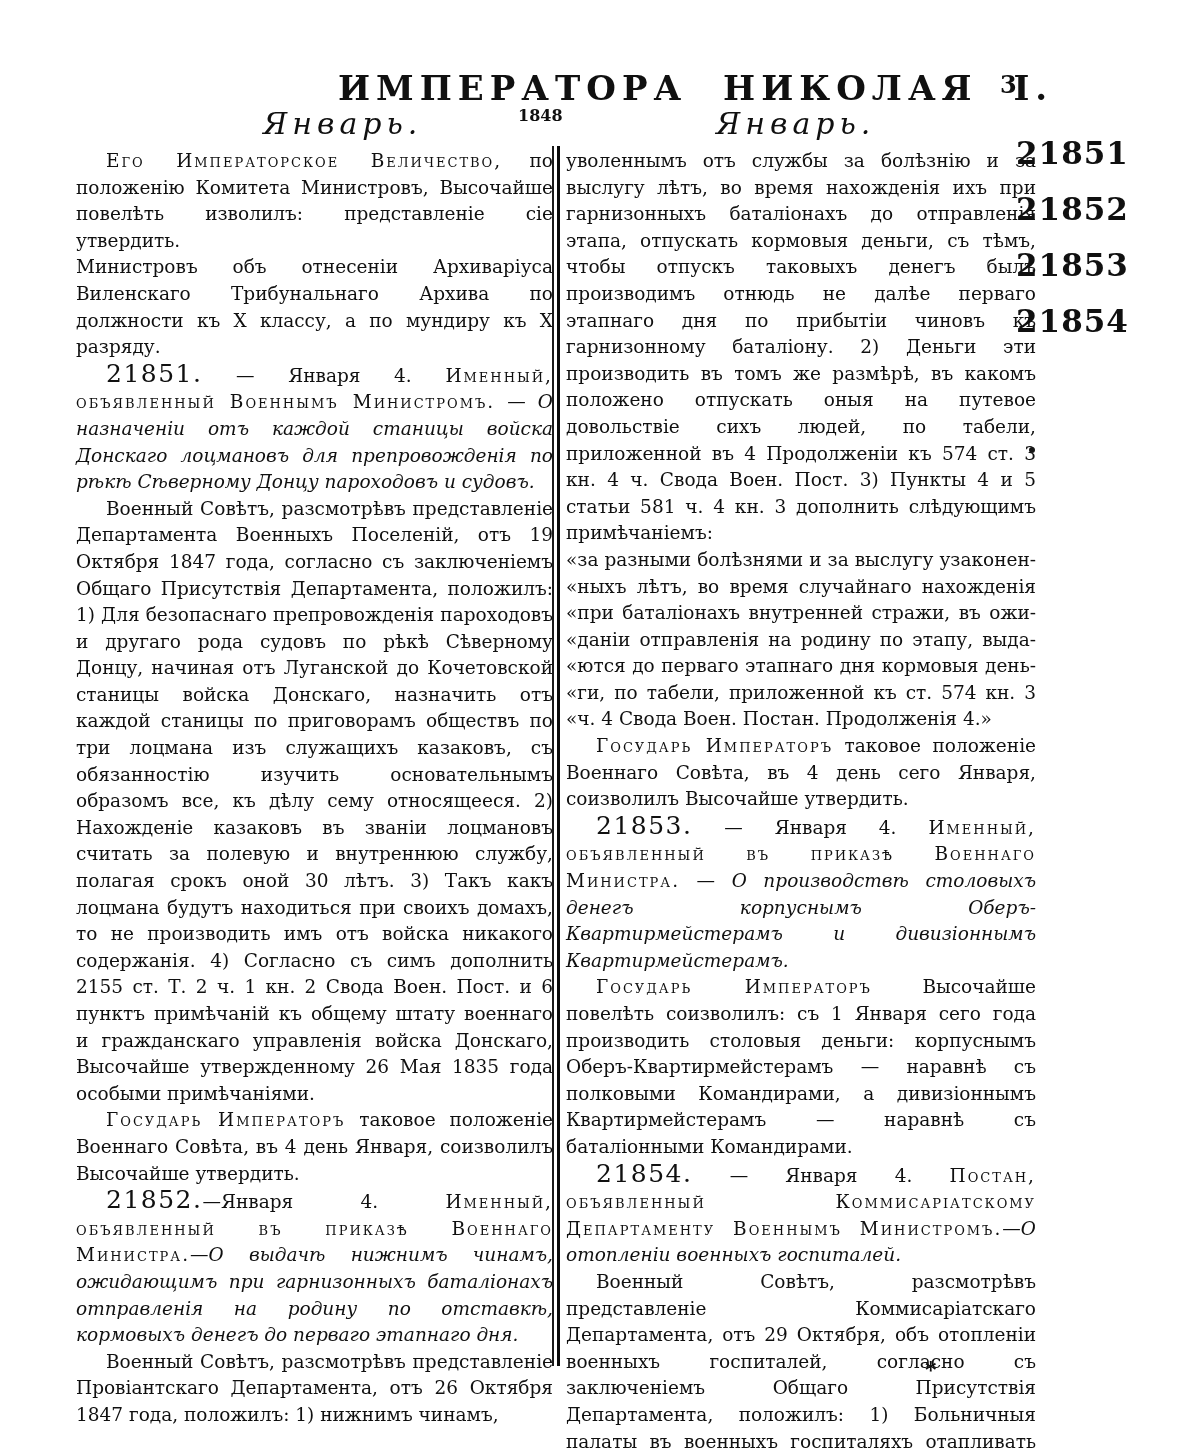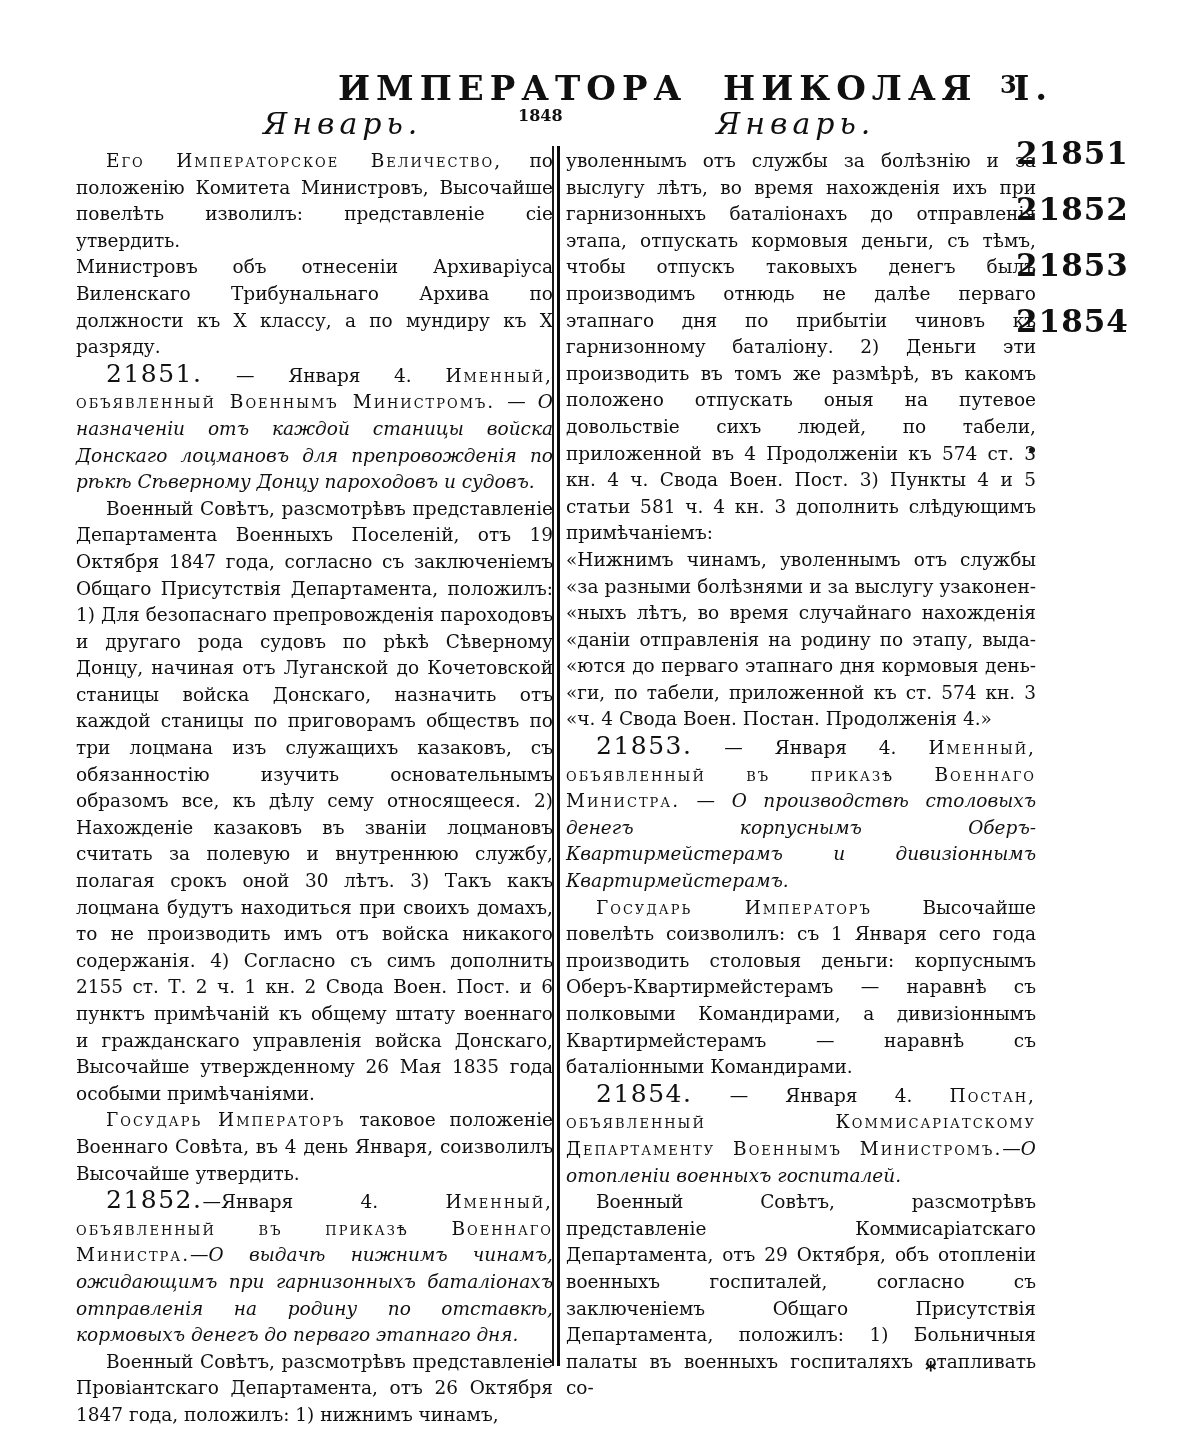--- a/index.html
+++ b/index.html
@@ -97,28 +97,29 @@
     <p class="para"><span class="run-b">21851.</span><span class="run-n"> — Января 4. </span><span class="run-sc">Именный, объявленный Военнымъ Министромъ.</span><span class="run-n"> — </span><span class="run-i">О назначеніи отъ каждой станицы войска Донскаго лоцмановъ для препровожденія по рѣкѣ Сѣверному Донцу пароходовъ и судовъ.</span></p>
     <p class="para"><span class="run-n">Военный Совѣтъ, разсмотрѣвъ представленіе Департамента Военныхъ Поселеній, отъ 19 Октября 1847 года, согласно съ заключеніемъ Общаго Присутствія Департамента, положилъ: 1) Для безопаснаго препровожденія пароходовъ и другаго рода судовъ по рѣкѣ Сѣверному Донцу, начиная отъ Луганской до Кочетовской станицы войска Донскаго, назначить отъ каждой станицы по приговорамъ обществъ по три лоцмана изъ служащихъ казаковъ, съ обязанностію изучить основательнымъ образомъ все, къ дѣлу сему относящееся. 2) Нахожденіе казаковъ въ званіи лоцмановъ считать за полевую и внутреннюю службу, полагая срокъ оной 30 лѣтъ. 3) Такъ какъ лоцмана будутъ находиться при своихъ домахъ, то не производить имъ отъ войска никакого содержанія. 4) Согласно съ симъ дополнить 2155 ст. Т. 2 ч. 1 кн. 2 Свода Воен. Пост. и 6 пунктъ примѣчаній къ общему штату военнаго и гражданскаго управленія войска Донскаго, Высочайше утвержденному 26 Мая 1835 года особыми примѣчаніями.</span></p>
     <p class="para"><span class="run-sc">Государь Императоръ</span><span class="run-n"> таковое положеніе Военнаго Совѣта, въ 4 день Января, соизволилъ Высочайше утвердить.</span></p>
     <p class="para"><span class="run-b">21852.</span><span class="run-n">—Января 4. </span><span class="run-sc">Именный, объявленный въ приказѣ Военнаго Министра.</span><span class="run-n">—</span><span class="run-i">О выдачѣ нижнимъ чинамъ, ожидающимъ при гарнизонныхъ баталіонахъ отправленія на родину по отставкѣ, кормовыхъ денегъ до перваго этапнаго дня.</span></p>
     <p class="para"><span class="run-n">Военный Совѣтъ, разсмотрѣвъ представленіе Провіантскаго Департамента, отъ 26 Октября 1847 года, положилъ: 1) нижнимъ чинамъ,</span></p>
   </div>
 <div class="column-divider"></div>
 <div class="col col-right">
     <p class="para noindent"><span class="run-n">уволеннымъ отъ службы за болѣзнію и за выслугу лѣтъ, во время нахожденія ихъ при гарнизонныхъ баталіонахъ до отправленія этапа, отпускать кормовыя деньги, съ тѣмъ, чтобы отпускъ таковыхъ денегъ былъ производимъ отнюдь не далѣе перваго этапнаго дня по прибытіи чиновъ къ гарнизонному баталіону. 2) Деньги эти производить въ томъ же размѣрѣ, въ какомъ положено отпускать оныя на путевое довольствіе сихъ людей, по табели, приложенной въ 4 Продолженіи къ 574 ст. 3 кн. 4 ч. Свода Воен. Пост. 3) Пункты 4 и 5 статьи 581 ч. 4 кн. 3 дополнить слѣдующимъ примѣчаніемъ:</span></p>
     <div class="quoted-block">
-      <div class="qline">«Нижнимъ чинамъ, уволеннымъ отъ службы</div>
       <div class="qline">«за разными болѣзнями и за выслугу узаконен-</div>
       <div class="qline">«ныхъ лѣтъ, во время случайнаго нахожденія</div>
+      <div class="qline">«при баталіонахъ внутренней стражи, въ ожи-</div>
       <div class="qline">«даніи отправленія на родину по этапу, выда-</div>
       <div class="qline">«ются до перваго этапнаго дня кормовыя день-</div>
       <div class="qline">«ги, по табели, приложенной къ ст. 574 кн. 3</div>
       <div class="qline qlast">«ч. 4 Свода Воен. Постан. Продолженія 4.»</div>
     </div>
+    <p class="para"><span class="run-sc">Государь Императоръ</span><span class="run-n"> таковое положеніе Военнаго Совѣта, въ 4 день сего Января, соизволилъ Высочайше утвердить.</span></p>
     <p class="para"><span class="run-b">21853.</span><span class="run-n"> — Января 4. </span><span class="run-sc">Именный, объявленный въ приказѣ Военнаго Министра.</span><span class="run-n"> — </span><span class="run-i">О производствѣ столовыхъ денегъ корпуснымъ Оберъ-Квартирмейстерамъ и дивизіоннымъ Квартирмейстерамъ.</span></p>
     <p class="para"><span class="run-sc">Государь Императоръ</span><span class="run-n"> Высочайше повелѣть соизволилъ: съ 1 Января сего года производить столовыя деньги: корпуснымъ Оберъ-Квартирмейстерамъ — наравнѣ съ полковыми Командирами, а дивизіоннымъ Квартирмейстерамъ — наравнѣ съ баталіонными Командирами.</span></p>
     <p class="para"><span class="run-b">21854.</span><span class="run-n"> — Января 4. </span><span class="run-sc">Постан, объявленный Коммисаріатскому Департаменту Военнымъ Министромъ.</span><span class="run-n">—</span><span class="run-i">О отопленіи военныхъ госпиталей.</span></p>
     <p class="para"><span class="run-n">Военный Совѣтъ, разсмотрѣвъ представленіе Коммисаріатскаго Департамента, отъ 29 Октября, объ отопленіи военныхъ госпиталей, согласно съ заключеніемъ Общаго Присутствія Департамента, положилъ: 1) Больничныя палаты въ военныхъ госпиталяхъ отапливать со-</span></p>
   </div>
 
 <div class="margin-numbers">
     <div>21851</div>
     <div>21852</div>
     <div>21853</div>

